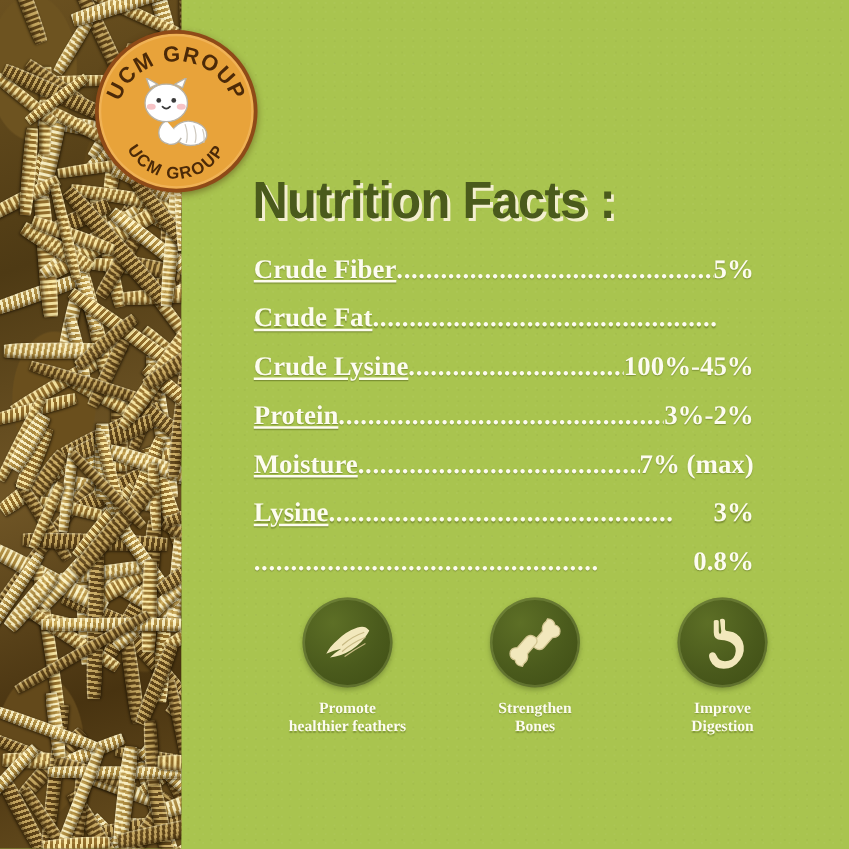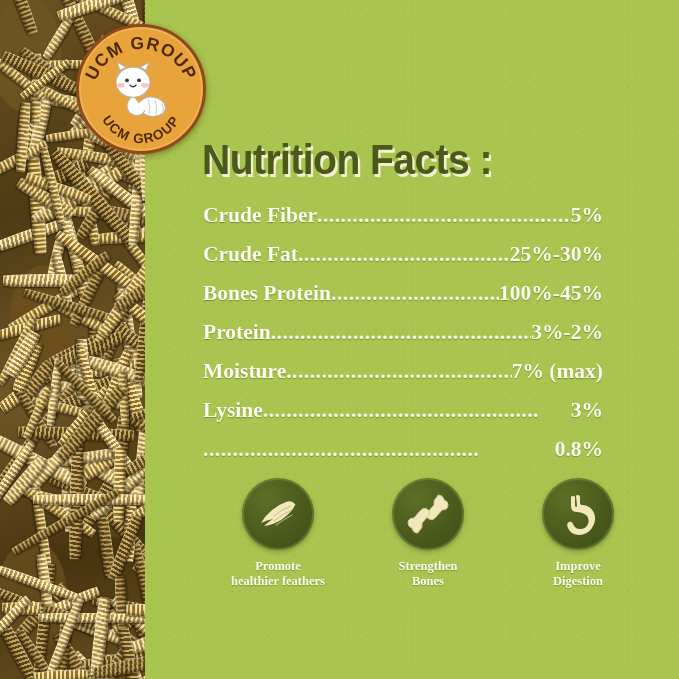--- a/index.html
+++ b/index.html
@@ -158,21 +158,21 @@
     display: flex;
     align-items: baseline;
     font-family: "Liberation Serif", serif;
     font-weight: bold;
     font-size: 21.5px;
     color: #fdfcf0;
     height: 39px;
     white-space: nowrap;
     text-shadow: 0 1px 1px rgba(70,84,20,.45);
   }
-  .fact-label { flex: 0 0 auto; }
+  .fact-label { flex: 0 0 auto; text-decoration: underline; }
   .fact-dots {
     flex: 1 1 auto;
     overflow: hidden;
     margin: 0 0px;
     letter-spacing: .5px;
     color: #fdfcf0;
   }
   .fact-value { flex: 0 0 auto; }
 
   
@@ -444,24 +444,23 @@
 
   <div class="facts" id="facts">
       <div class="fact-row">
         <span class="fact-label">Crude Fiber</span>
         <span class="fact-dots">...............................................</span>
         <span class="fact-value">5%</span>
       </div>
       <div class="fact-row">
         <span class="fact-label">Crude Fat</span>
         <span class="fact-dots">...............................................</span>
-        <span class="fact-value">25%-30%</span>
-      </div>
-      <div class="fact-row">
-        <span class="fact-label">Bones Protein</span>
+      </div>
+      <div class="fact-row">
+        <span class="fact-label">Crude Lysine</span>
         <span class="fact-dots">...............................................</span>
         <span class="fact-value">100%-45%</span>
       </div>
       <div class="fact-row">
         <span class="fact-label">Protein</span>
         <span class="fact-dots">...............................................</span>
         <span class="fact-value">3%-2%</span>
       </div>
       <div class="fact-row">
         <span class="fact-label">Moisture</span>

